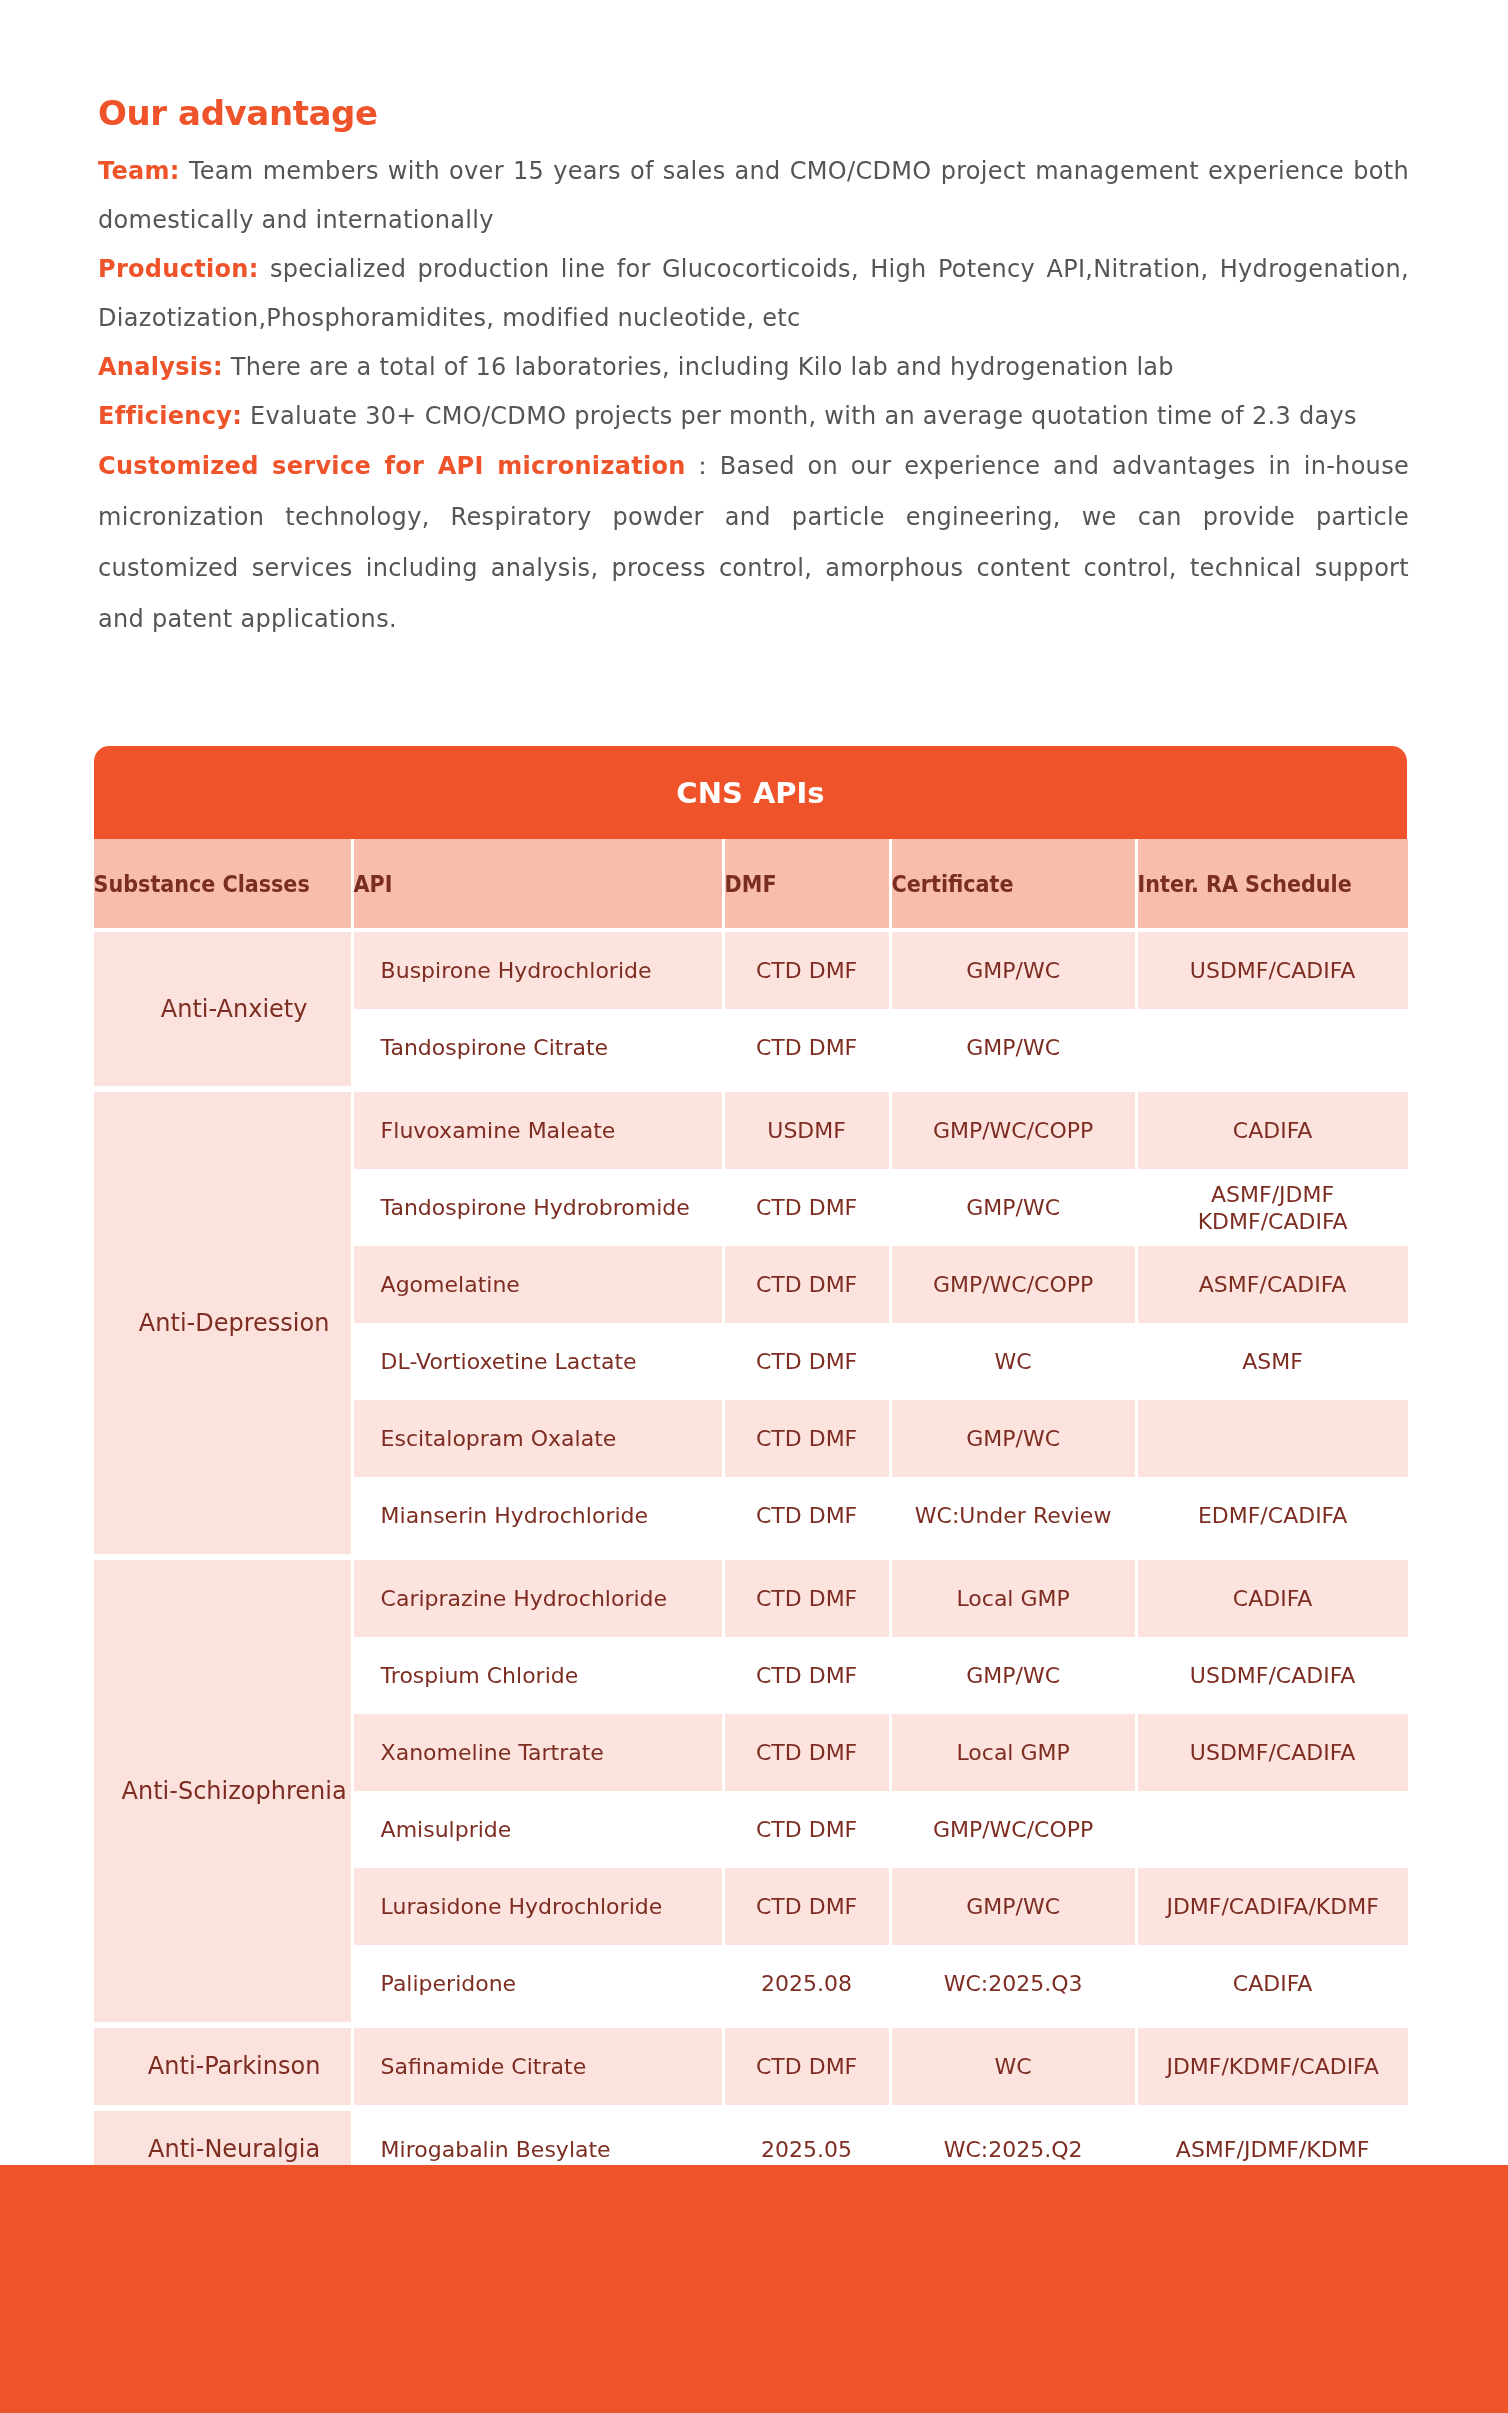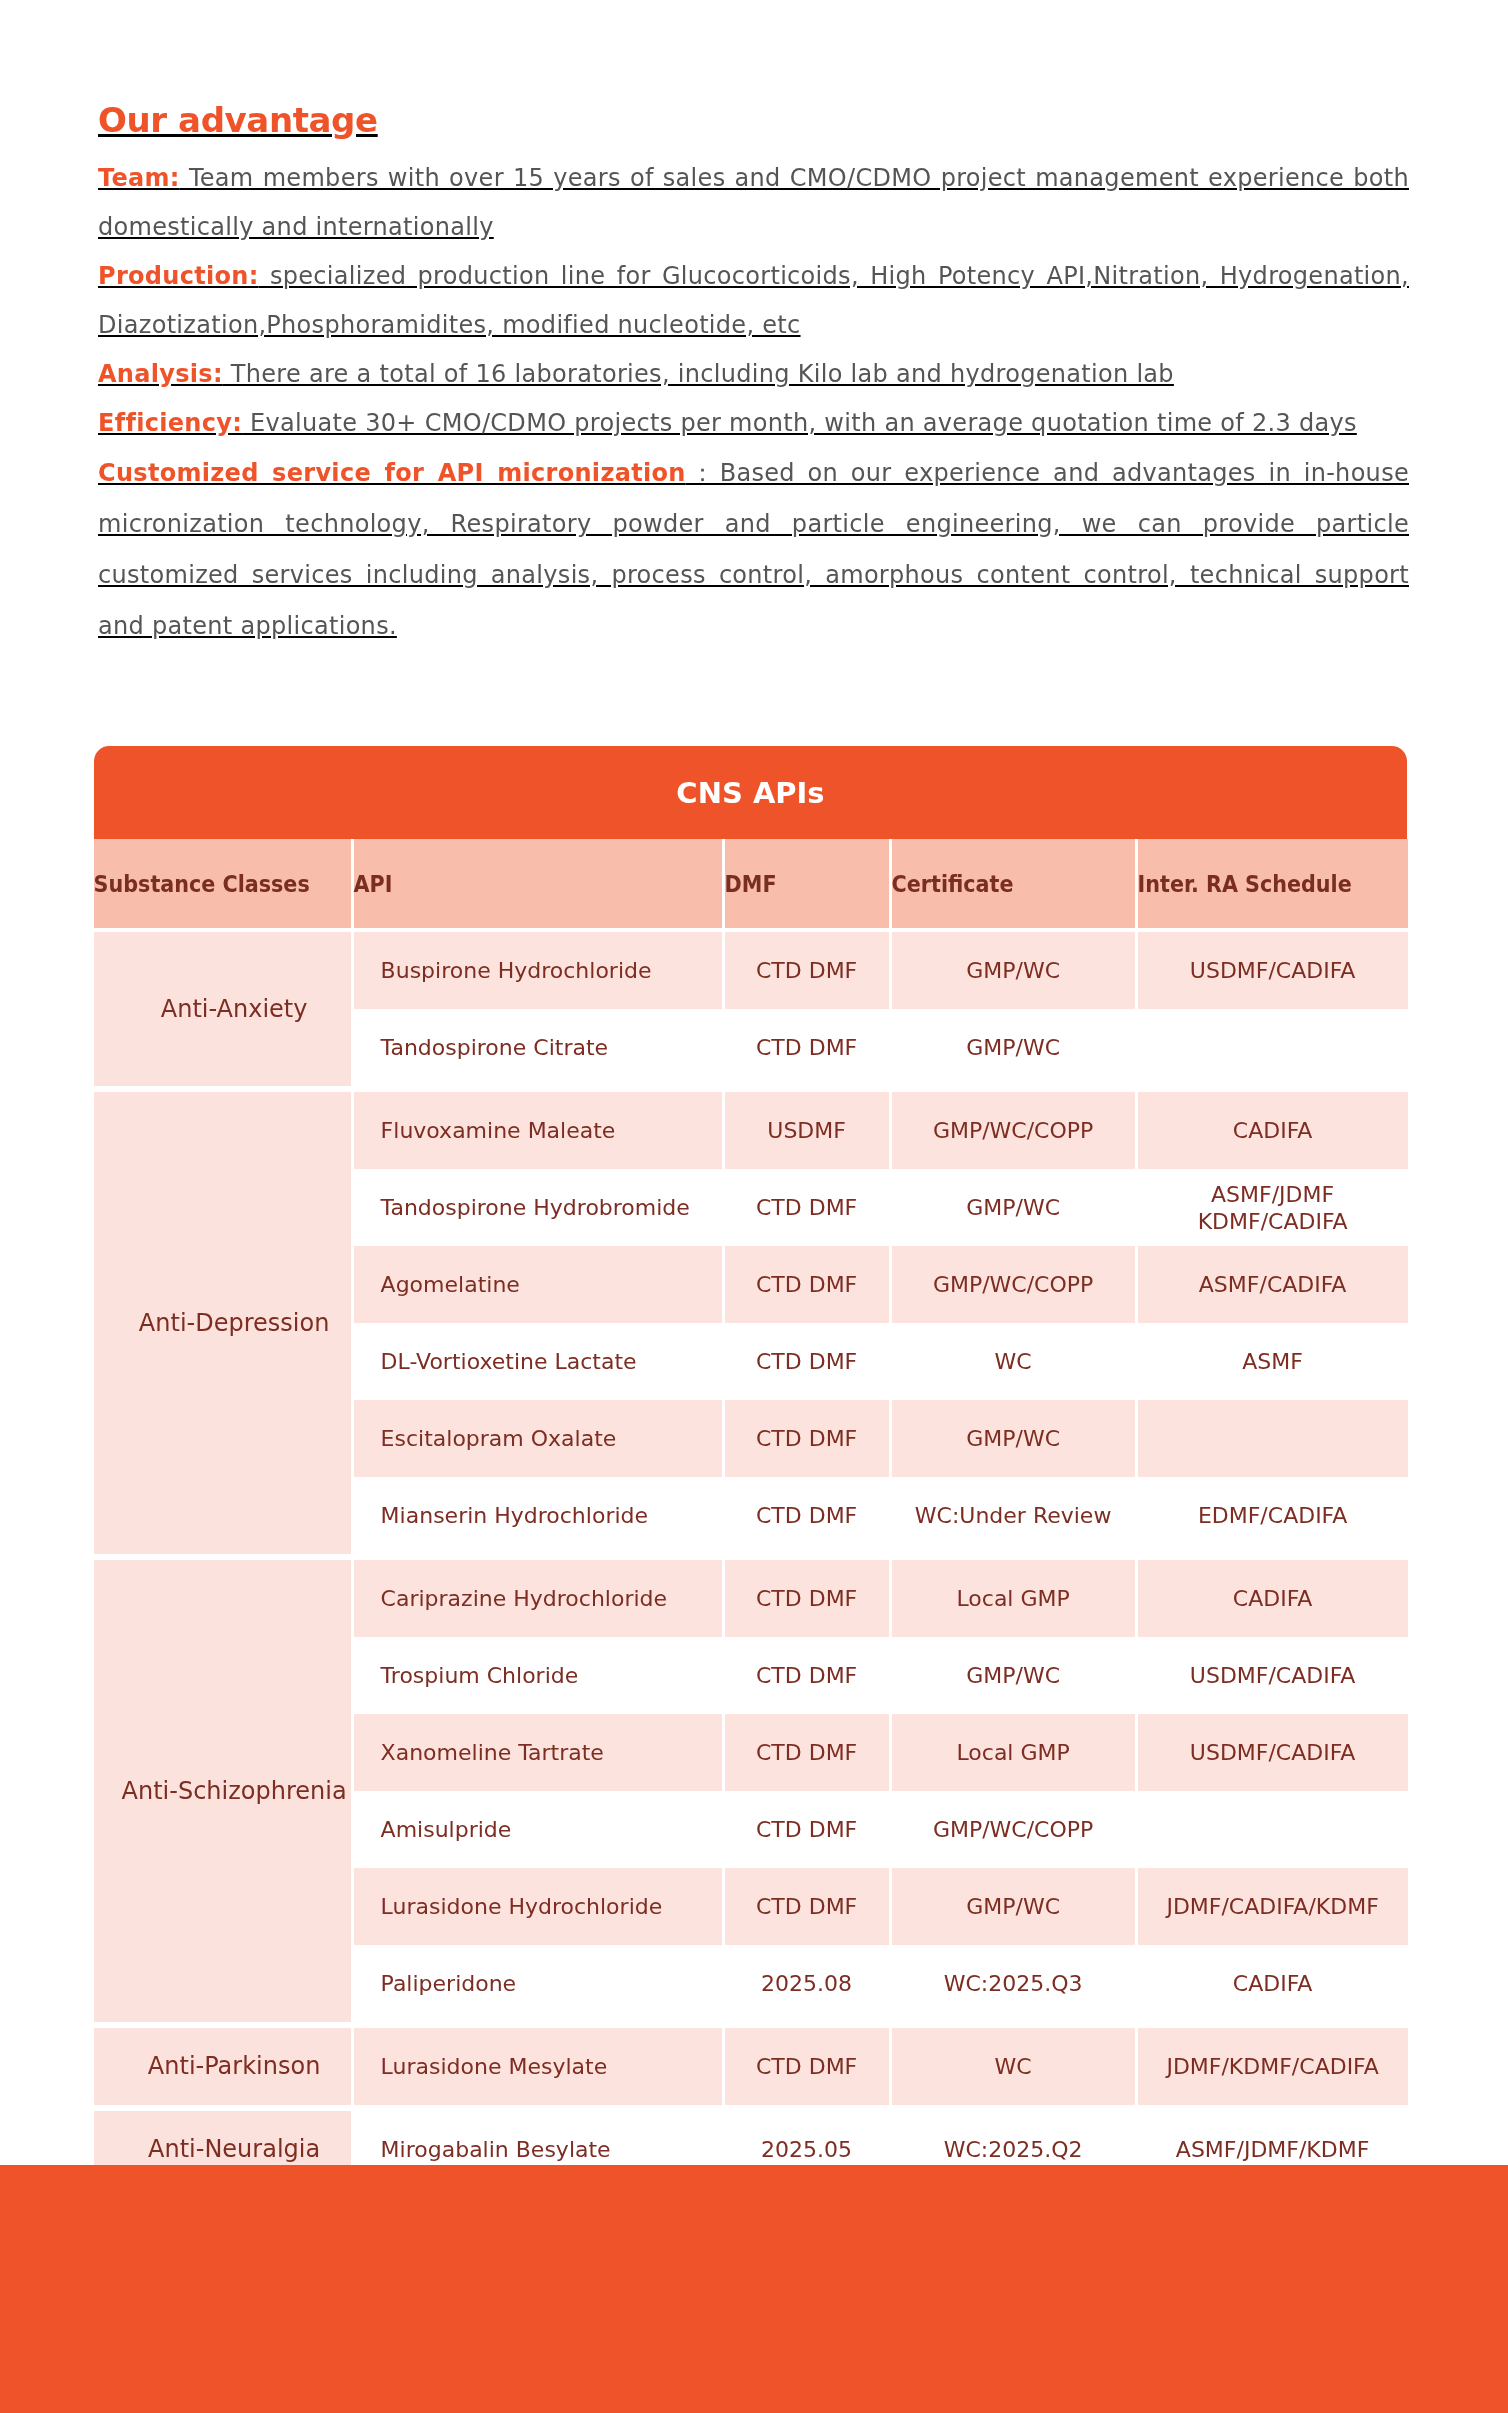--- a/index.html
+++ b/index.html
@@ -2,21 +2,21 @@
 <html style="font-size:13.6px"><head>
 <meta charset="utf-8">
 <style>
   html, body { margin: 0; padding: 0; }
   body {
     width: 1509px; height: 2413px; position: relative; overflow: hidden;
     background: #ffffff;
     font-family: "DejaVu Sans", "Liberation Sans", sans-serif;
   }
   .adv {
-    position: absolute; left: 98px; top: 96px; width: 1311px; text-decoration: underline;
+    position: absolute; left: 98px; top: 89px; width: 1311px;
   }
   .adv h1 {
     margin: 0 0 10.2px 0; font-size: 34px; font-weight: bold; color: #ef532a;
     font-family: "DejaVu Sans", sans-serif; letter-spacing: -0.4px;
     line-height: 48px;
   }
   .adv p {
     margin: 0; font-size: 24px; line-height: 49px; color: #555555;
     text-align: justify; letter-spacing: 0.3px;
   }
@@ -186,21 +186,21 @@
           <td class="api">Paliperidone</td>
           <td>2025.08</td>
           <td>WC:2025.Q3</td>
           <td>CADIFA</td>
         </tr>
         <tr class="gap">
           <td colspan="5"></td>
         </tr>
         <tr class="shade">
           <td class="cls" rowspan="1">Anti-Parkinson</td>
-          <td class="api">Lurasidone Mesylate</td>
+          <td class="api">Safinamide Citrate</td>
           <td>CTD DMF</td>
           <td>WC</td>
           <td>JDMF/KDMF/CADIFA</td>
         </tr>
         <tr class="gap">
           <td colspan="5"></td>
         </tr>
         <tr class="plain">
           <td class="cls" rowspan="1">Anti-Neuralgia</td>
           <td class="api">Mirogabalin Besylate</td>

